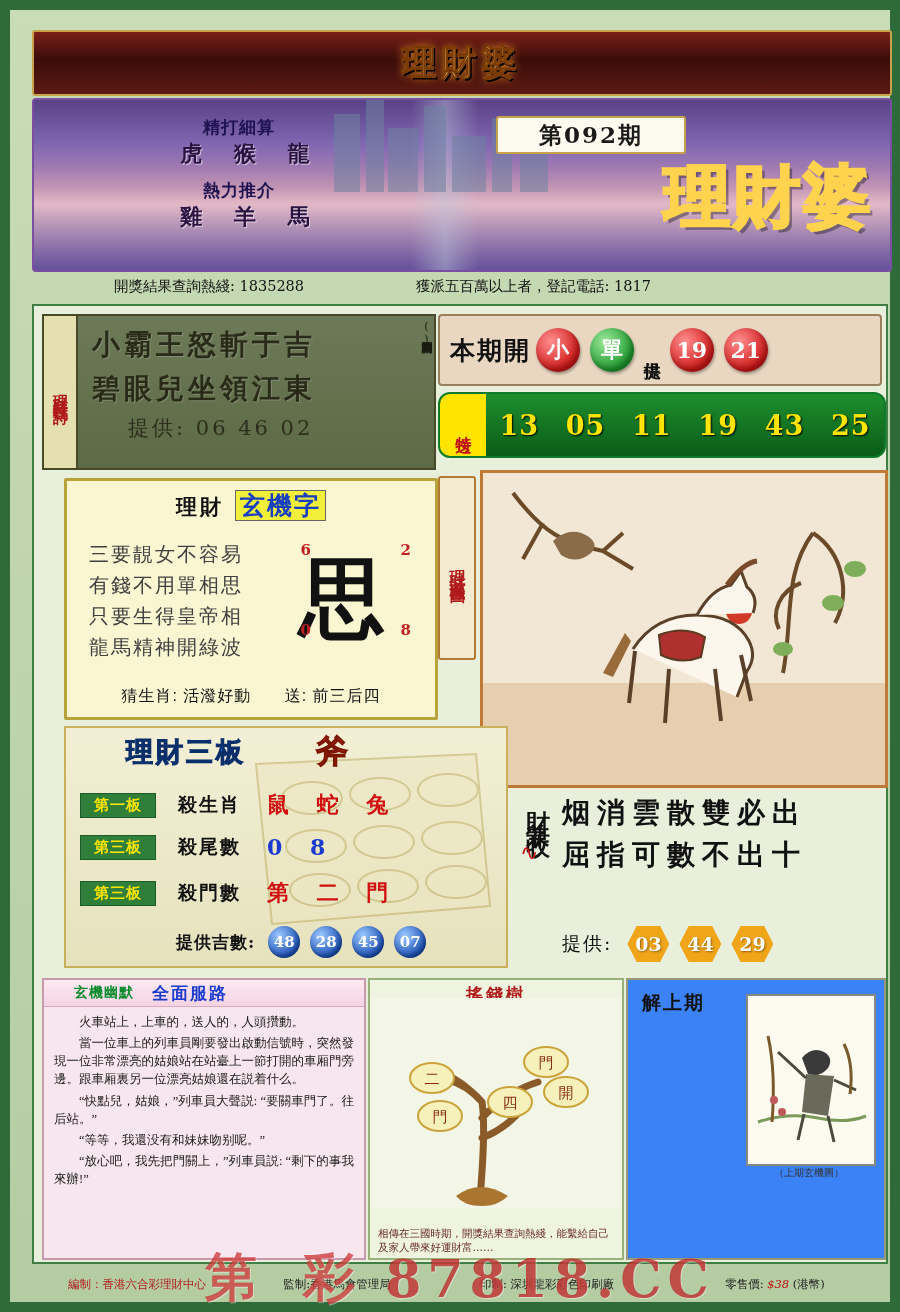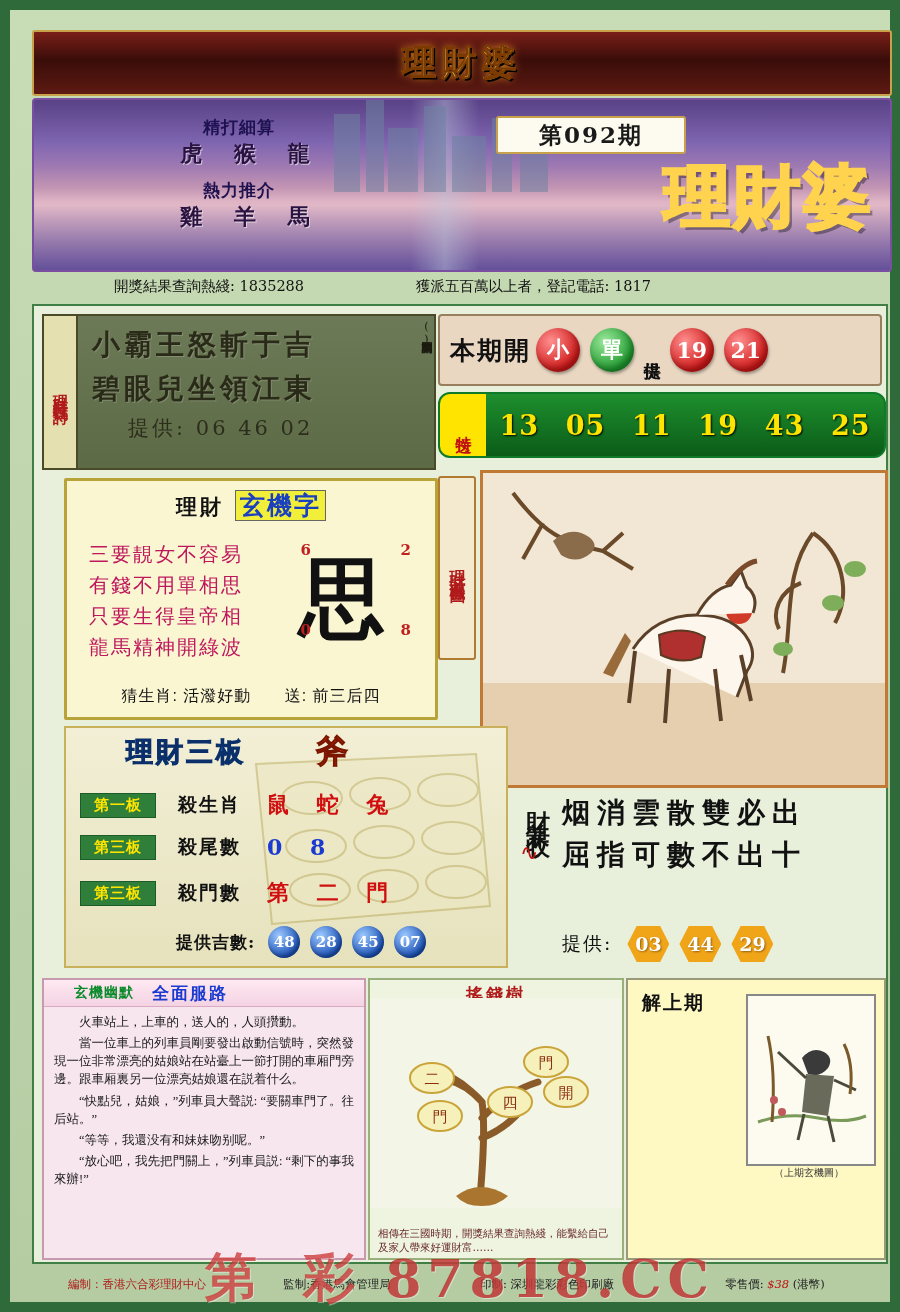--- a/index.html
+++ b/index.html
@@ -175,21 +175,21 @@
     font-family:"DejaVu Serif","Liberation Serif",serif;
   }
   .xj-head .a{font-size:21px;font-weight:bold;color:#111;letter-spacing:3px;}
   .xj-head .b{
     font-size:25px;font-weight:bold;color:#1a40c0;letter-spacing:2px;
     background:#f2ef3a;padding:0 4px;border:1px solid #666;margin-left:6px;
   }
   .xj-poem{
     position:absolute;left:22px;top:58px;width:196px;
     font-family:"DejaVu Serif","Liberation Serif",serif;
-    font-size:20px;color:#be185d;line-height:1.55;letter-spacing:2px;
+    font-size:20px;color:#404040;line-height:1.55;letter-spacing:2px;
   }
   .bigchar{
     position:absolute;right:50px;top:60px;
     font-family:"DejaVu Serif","Liberation Serif",serif;
     font-size:86px;font-weight:bold;color:#111;
   }
   .corner{
     position:absolute;font-family:"DejaVu Serif","Liberation Serif",serif;
     font-size:15px;color:#c02020;font-weight:bold;
   }
@@ -335,21 +335,21 @@
   }
   .tree-foot{
     position:absolute;left:8px;bottom:4px;width:236px;
     font-family:"DejaVu Serif","Liberation Serif",serif;
     font-size:10.5px;color:#6a2a2a;line-height:1.35;
   }
   .tree svg{position:absolute;left:0;top:18px;}
 
   .last{
     position:absolute;left:592px;top:672px;width:256px;height:278px;
-    border:2px solid #9a9a7a;background:#fef9c3;
+    border:2px solid #9a9a7a;background:#3b82f6;
   }
   .last-title{
     margin:10px 0 0 14px;
     font-family:"DejaVu Serif","Liberation Serif",serif;
     font-size:19px;font-weight:bold;color:#111;letter-spacing:2px;
   }
   .last-pic{
     position:absolute;left:118px;top:14px;width:126px;height:168px;
     border:2px solid #888;background:#fdfdf5;overflow:hidden;
   }

